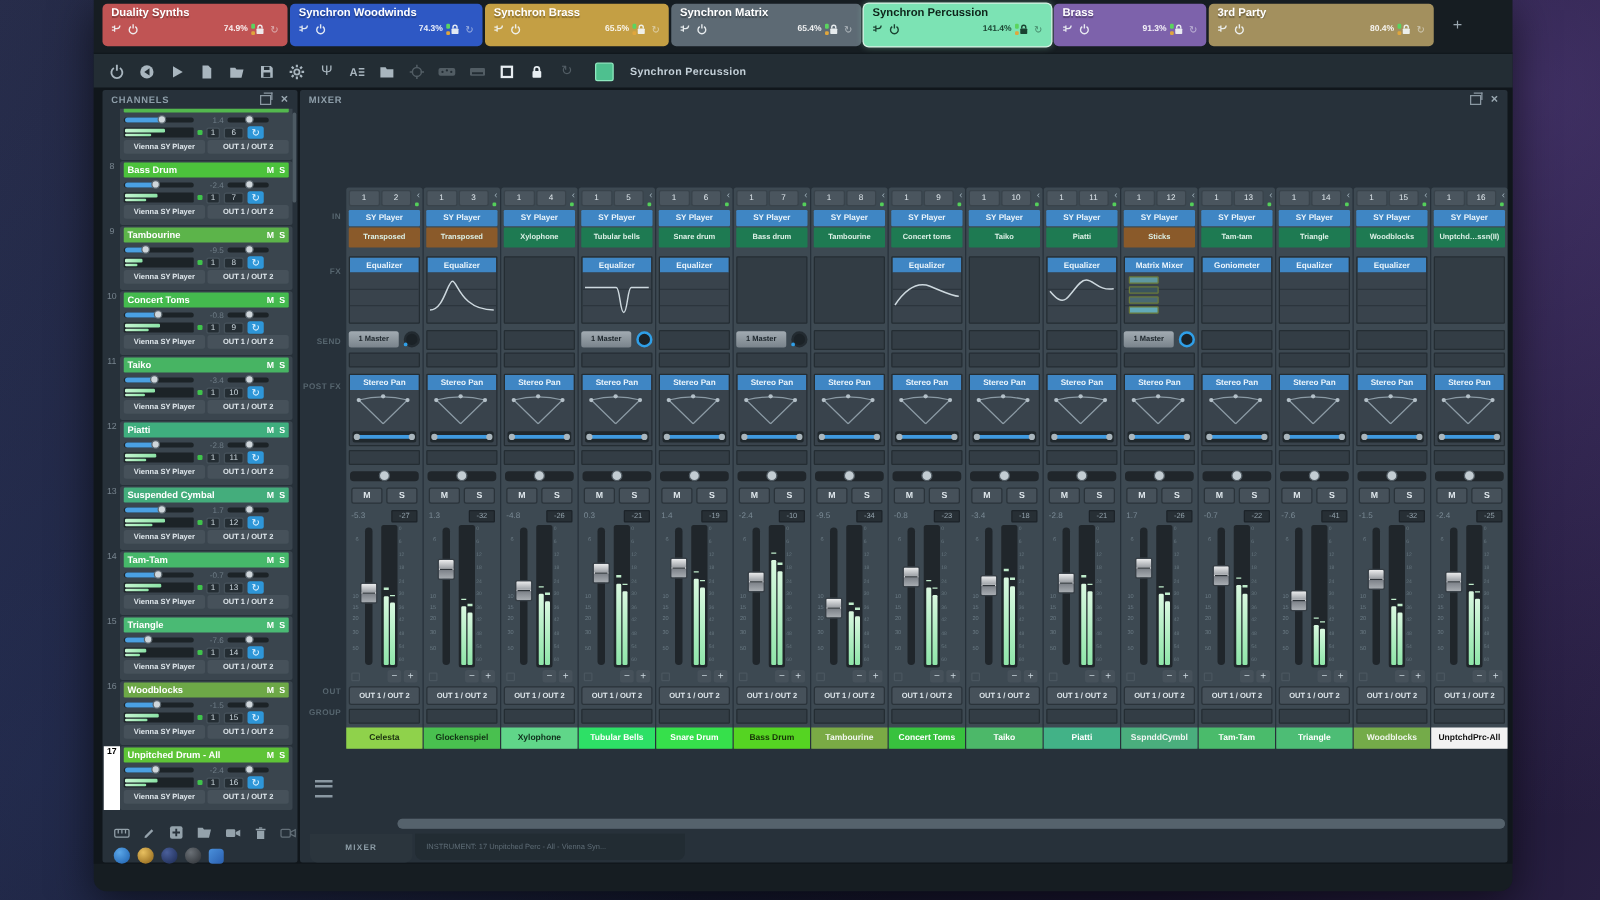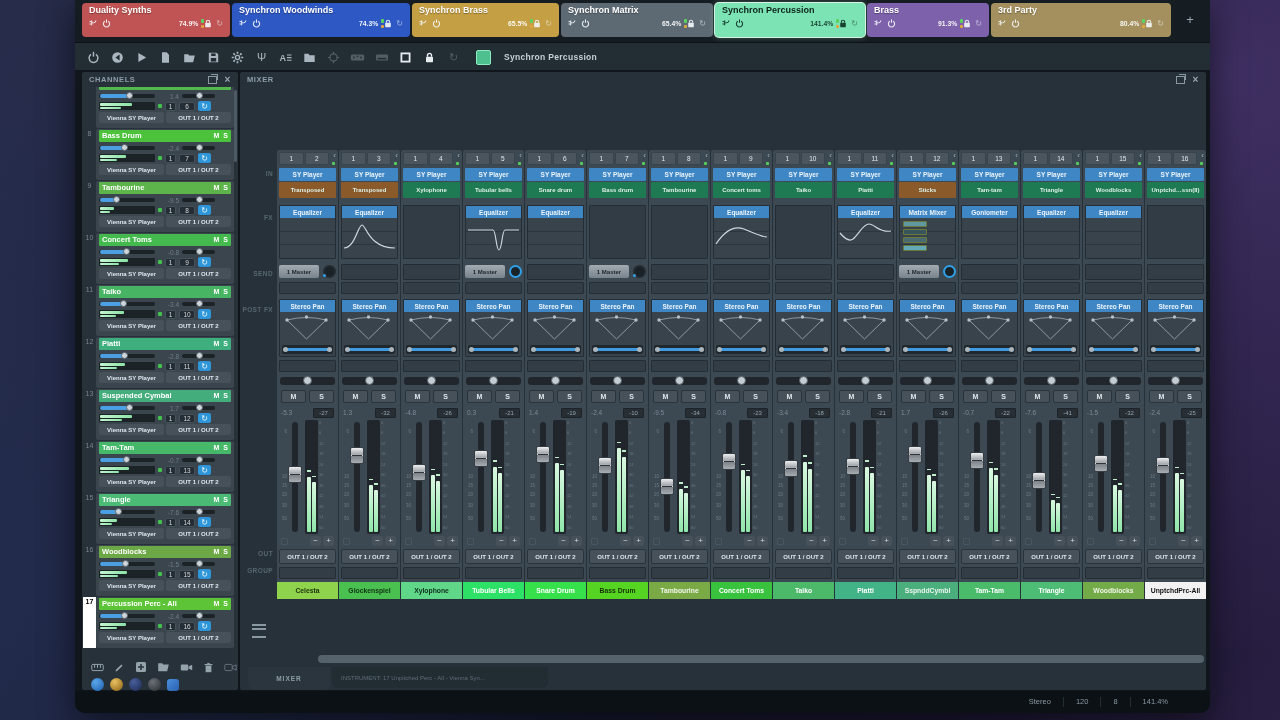--- a/index.html
+++ b/index.html
@@ -183,21 +183,21 @@
               <span class="ticon">
                 <svg width="8" height="9" viewBox="0 0 8 9">
                   <rect x="1.2" y="3.8" width="5.6" height="4.4" rx="0.6" fill="currentColor"></rect>
                   <path d="M2.4,3.8 V2.8 a1.6,1.6 0 0 1 3.2,0 V3.8" fill="none" stroke="currentColor" stroke-width="1.1"></path>
                 </svg>
               </span>
               <span class="ticon syncg">↻</span>
             </span>
           </div>
         </div>
-        <div class="tab" style="width: 178px; background: rgb(46, 88, 196);">
+        <div class="tab" style="width: 154px; background: rgb(46, 88, 196);">
           <div class="nm">Synchron Woodwinds</div>
           <div class="rw">
             <span class="grp">
               <span class="ticon">
                 <svg width="9" height="9" viewBox="0 0 9 9">
                   <path d="M0.5,2.6 h2.2 M0.5,5 h2.2 M2.7,1.4 v5 M2.7,3.8 h1.8 a2.4,2.4 0 0 0 2.4,-2.4" stroke="currentColor" fill="none" stroke-width="1"></path>
                 </svg>
               </span>
               <span class="ticon">
                 <svg width="9" height="9" viewBox="0 0 9 9">
@@ -831,21 +831,21 @@
               <div class="cbtns">
                 <div class="cbtn">Vienna SY Player</div>
                 <div class="cbtn w">OUT 1 / OUT 2</div>
               </div>
             </div>
           </div>
           <div class="chan sel">
             <div class="num">17</div>
             <div class="bd">
               <div class="ct" style="background: rgb(94, 196, 55);">
-                <span>Percussion Perc - All</span>
+                <span>Unpitched Drum - All</span>
                 <span class="ms"><span>M</span><span>S</span></span>
               </div>
               <div class="crow">
                 <div class="track vtrack">
                   <div class="fill" style="width: 25.312px;"></div>
                   <div class="knob8" style="left: calc(45.2% - 3px);"></div>
                 </div>
                 <div class="cval">-2.4</div>
                 <div class="track ptrack">
                   <div class="knob8" style="left: calc(50% - 3px);"></div>
@@ -2268,19 +2268,13 @@
       <div class="hscroll">
           <div class="hthumb"></div>
         </div>
       <div class="btabs">
         <div class="btab1">MIXER</div>
         <div class="btab2">INSTRUMENT: 17  Unpitched Perc - All - Vienna Syn...</div>
       </div>
     </div>
   </div>
 
-  <div class="statusbar">
-    <span class="stitem">Stereo</span>
-    <span class="stitem">120</span>
-    <span class="stitem">8</span>
-    <span class="stitem">141.4%</span>
-  </div>
 </div>
 
 </body></html>

